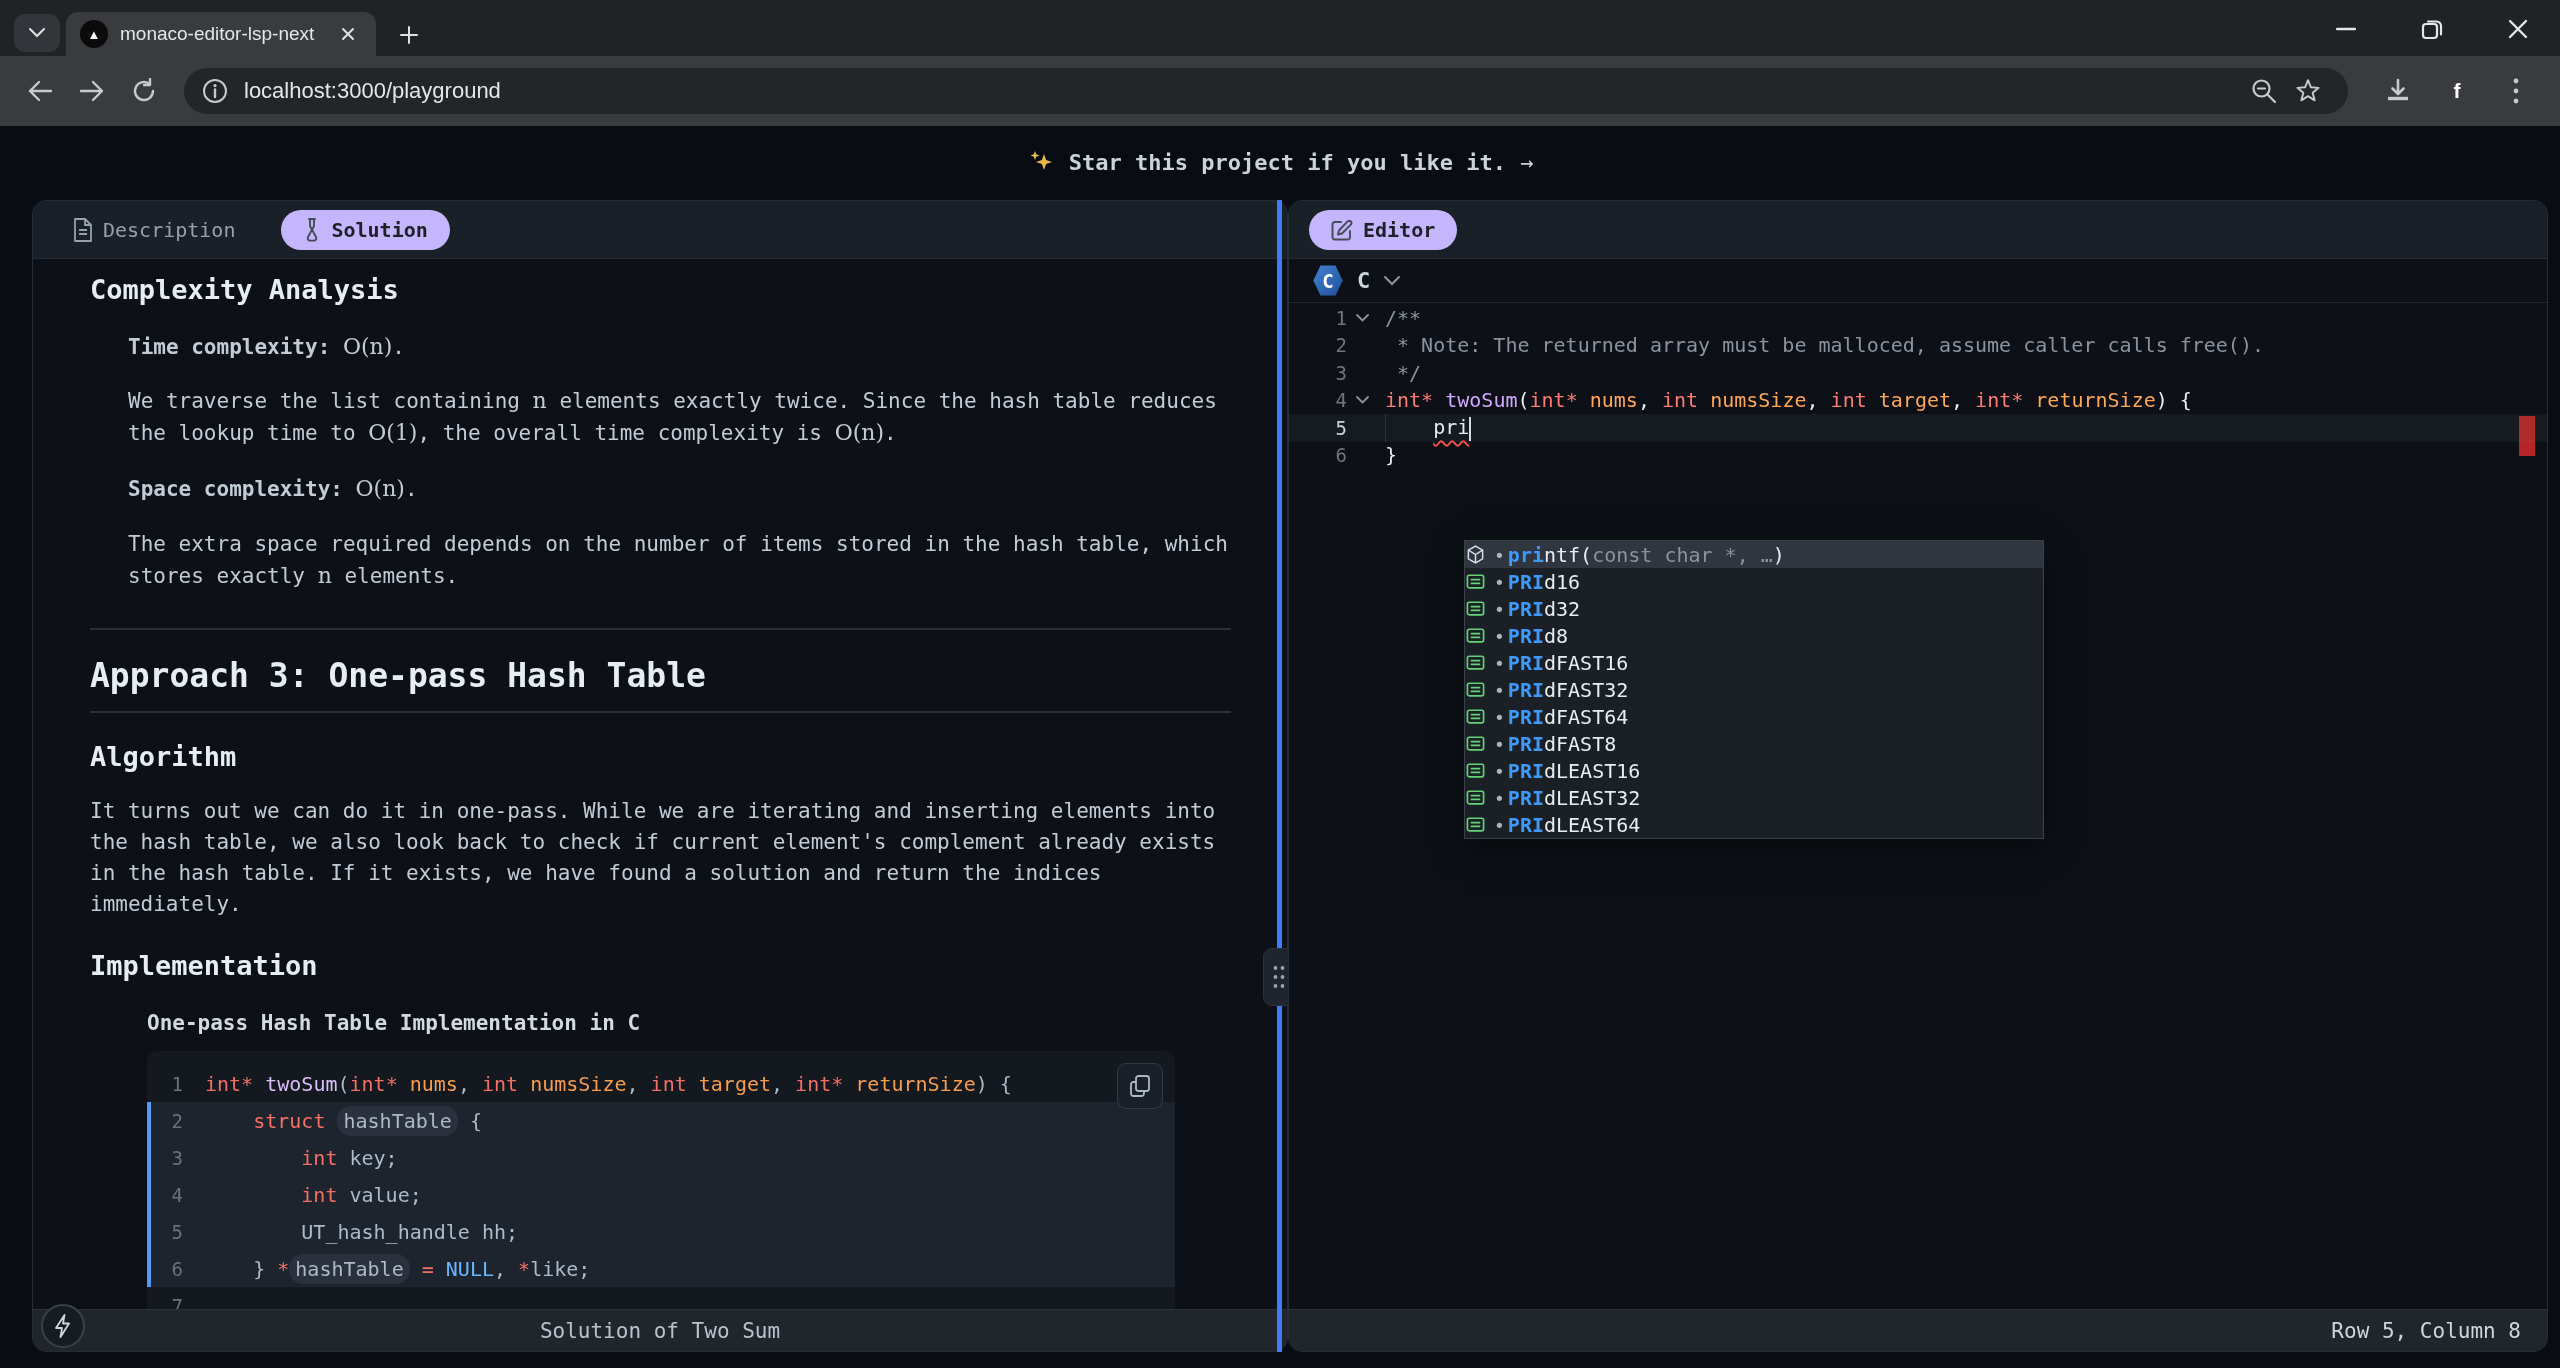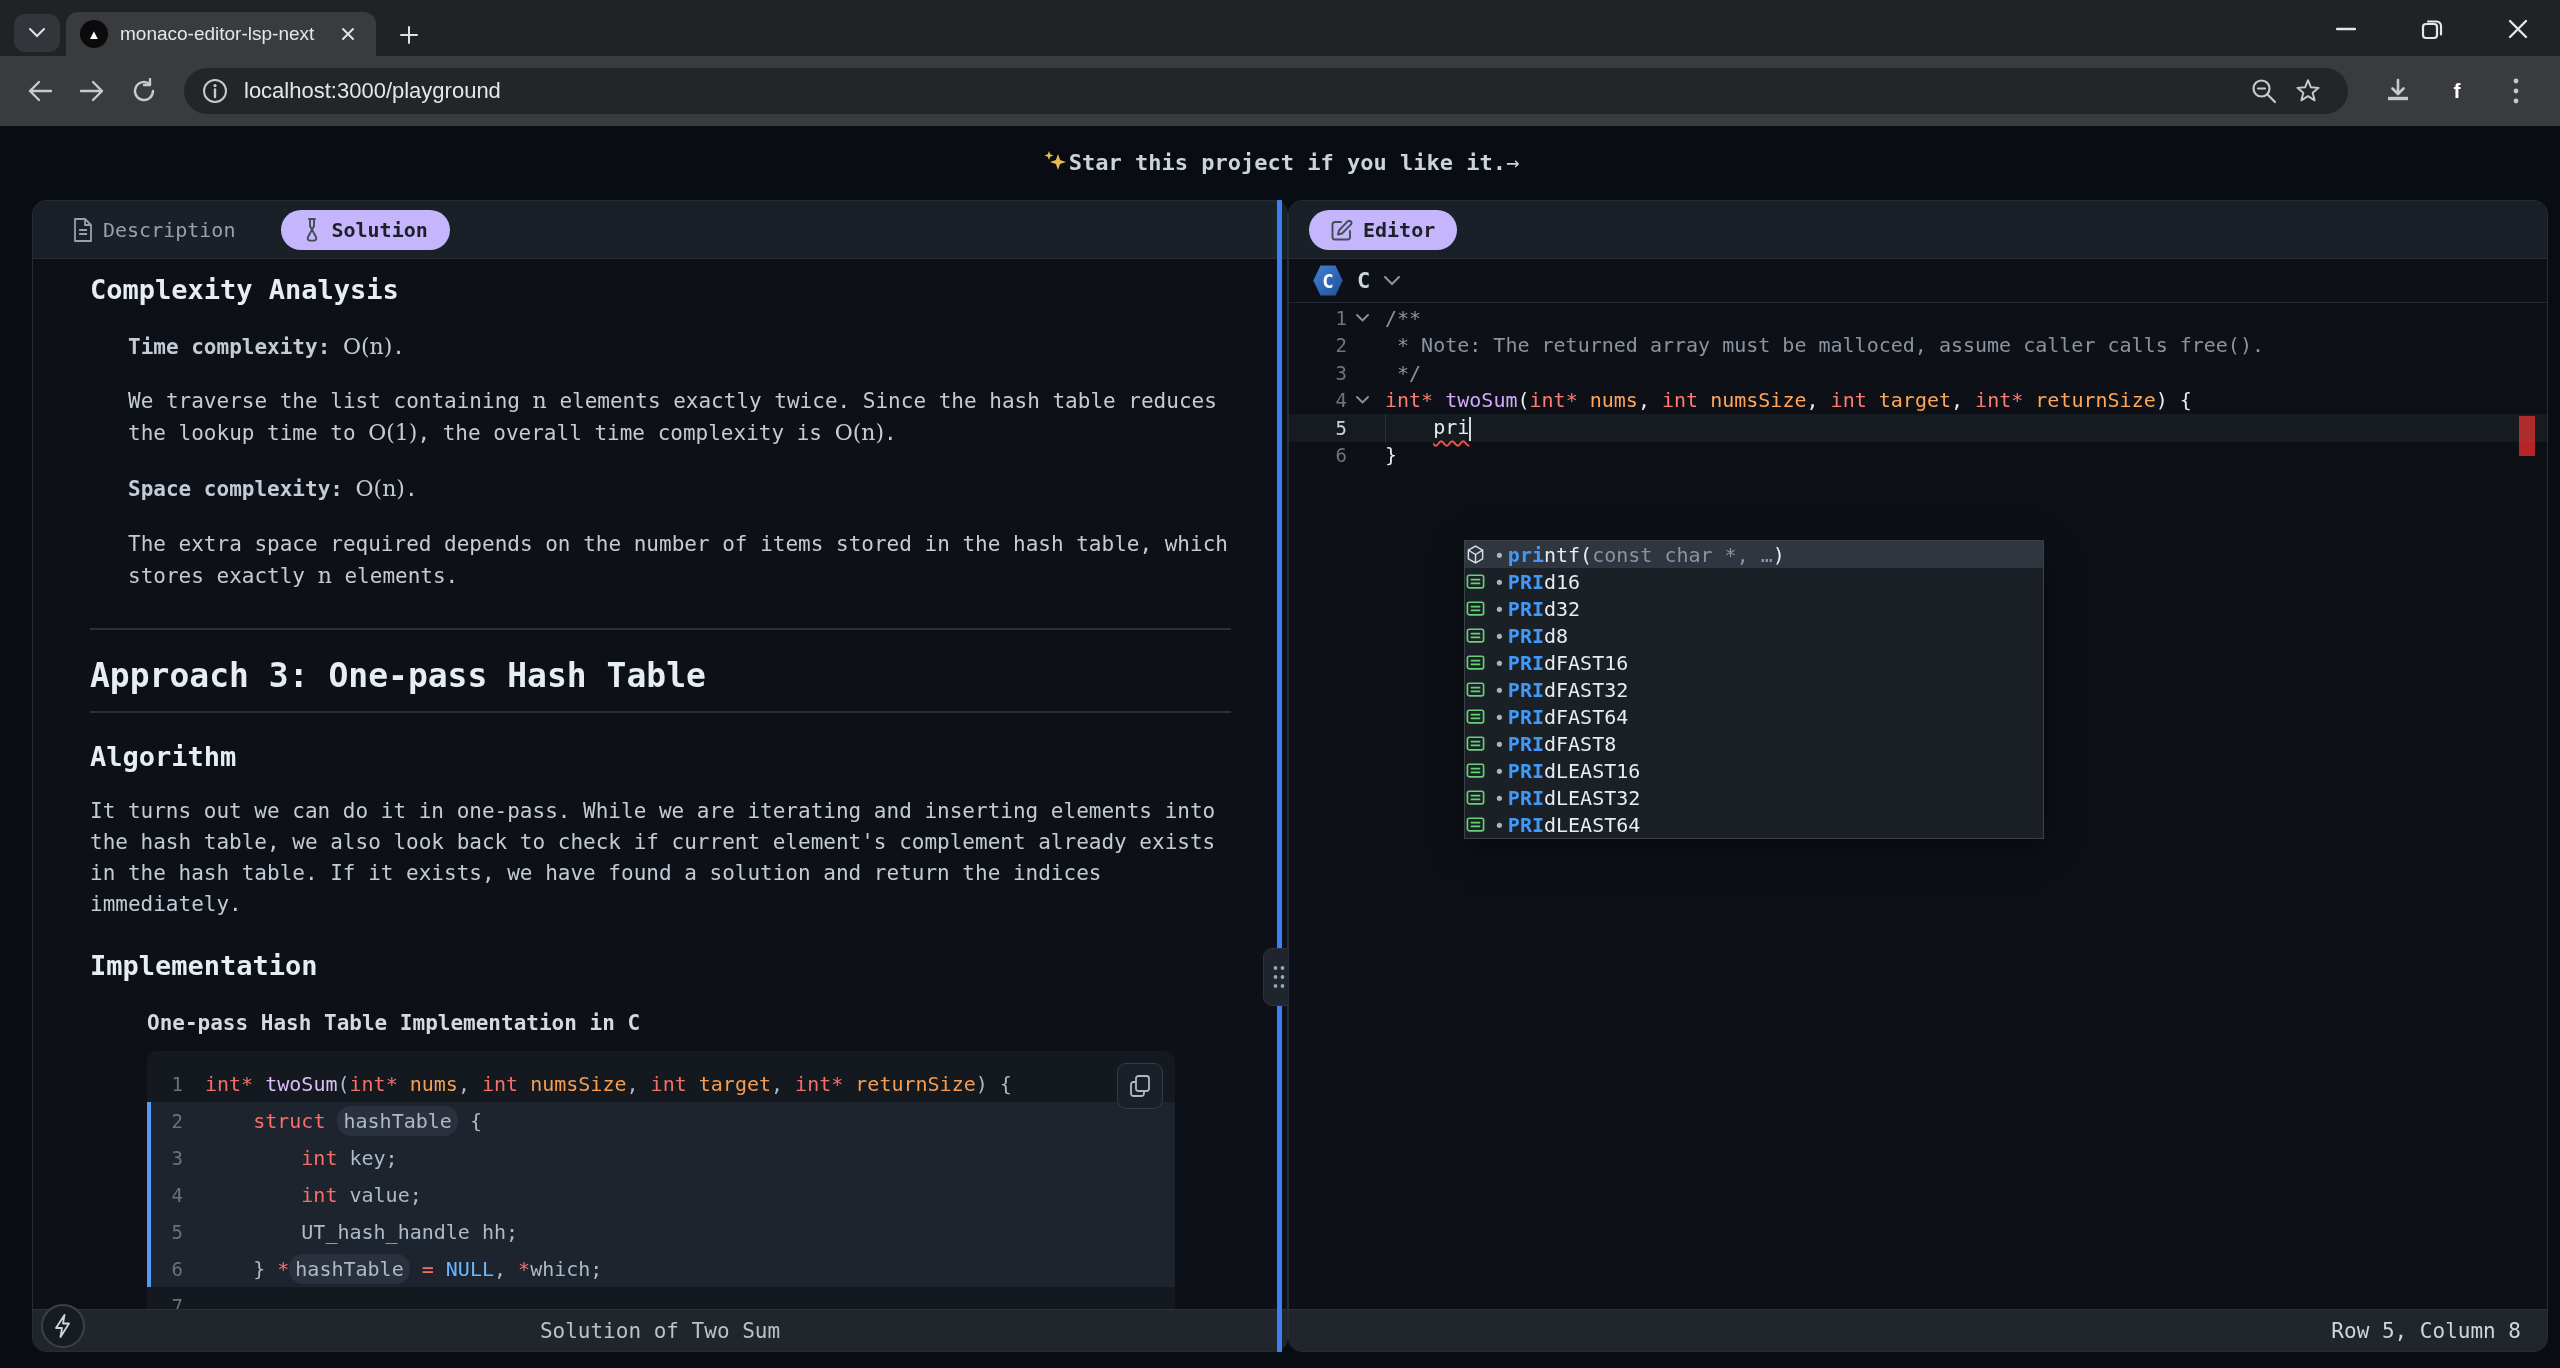--- a/index.html
+++ b/index.html
@@ -21,21 +21,21 @@
   .nav-btn { width:52px; height:52px; display:flex; align-items:center; justify-content:center; flex:none; }
   .toolbar .spacer-l { width:14px; flex:none; }
   .urlbar { height:46px; flex:1; margin-left:14px; background:#232528; border-radius:23px; display:flex; align-items:center; padding:0 18px; }
   .url-text { color:#e4e6e9; font-size:22px; font-family:"Liberation Sans",sans-serif; margin-left:16px; flex:1; }
   .pill-icon { width:44px; height:44px; display:flex; align-items:center; justify-content:center; flex:none; }
   .toolbar-right { display:flex; align-items:center; gap:14px; padding:0 18px 0 24px; flex:none; }
   .avatar { width:38px; height:38px; border-radius:50%; display:flex; align-items:center; justify-content:center; color:#fff; font-size:21px; font-weight:bold; font-family:"Liberation Sans",sans-serif; }
 
   
   .page { position:absolute; left:0; top:126px; width:2560px; height:1242px; background:#090d13; }
-  .banner { position:absolute; left:0; top:0; width:100%; height:72px; display:flex; align-items:center; justify-content:center; gap:0; color:#cbd3db; font-size:22px; font-weight:bold; }
+  .banner { position:absolute; left:0; top:0; width:100%; height:72px; display:flex; align-items:center; justify-content:center; gap:14px; color:#cbd3db; font-size:22px; font-weight:bold; }
   .banner .arrow { color:#cbd3db; font-weight:normal; }
 
   .panel { position:absolute; top:74px; height:1152px; background:#0d1117; border:1px solid #262d37; border-radius:14px; overflow:hidden; }
   .panel-left  { left:32px;  width:1256px; }
   .panel-right { left:1288px; width:1260px; }
   .divider { position:absolute; left:1277px; top:74px; width:5px; height:1152px; background:#3b7ef5; }
   .grip { position:absolute; left:1263px; top:822px; width:32px; height:58px; border-radius:9px; background:#1f252d; border:1px solid #2c333d; display:flex; align-items:center; justify-content:center; }
 
   .panel-header { height:58px; background:#1a2028; border-bottom:1px solid #252c35; display:flex; align-items:center; padding:0 20px; }
   .ph-tab { display:flex; align-items:center; gap:10px; color:#97a1ab; font-size:20px; padding:0 20px; height:40px; }
@@ -264,21 +264,21 @@
           <div class="cb-row hl">
             <span class="cb-num">4</span>
             <pre class="cb-code" style="font-family: inherit;"><span class="t-d">        </span><span class="t-k">int</span><span class="t-d"> value;</span></pre>
           </div>
           <div class="cb-row hl">
             <span class="cb-num">5</span>
             <pre class="cb-code" style="font-family: inherit;"><span class="t-d">        UT_hash_handle hh;</span></pre>
           </div>
           <div class="cb-row hl">
             <span class="cb-num">6</span>
-            <pre class="cb-code" style="font-family: inherit;"><span class="t-d">    } </span><span class="t-k">*</span><span class="t-h">hashTable</span><span class="t-d"> </span><span class="t-k">=</span><span class="t-d"> </span><span class="t-n">NULL</span><span class="t-d">, </span><span class="t-k">*</span><span class="t-d">which;</span></pre>
+            <pre class="cb-code" style="font-family: inherit;"><span class="t-d">    } </span><span class="t-k">*</span><span class="t-h">hashTable</span><span class="t-d"> </span><span class="t-k">=</span><span class="t-d"> </span><span class="t-n">NULL</span><span class="t-d">, </span><span class="t-k">*</span><span class="t-d">like;</span></pre>
           </div>
           <div class="cb-row">
             <span class="cb-num">7</span>
             <pre class="cb-code" style="font-family: inherit;"></pre>
           </div>
         </div>
     </div>
 
     <div class="lp-status">
       <span>Solution of Two Sum</span>

